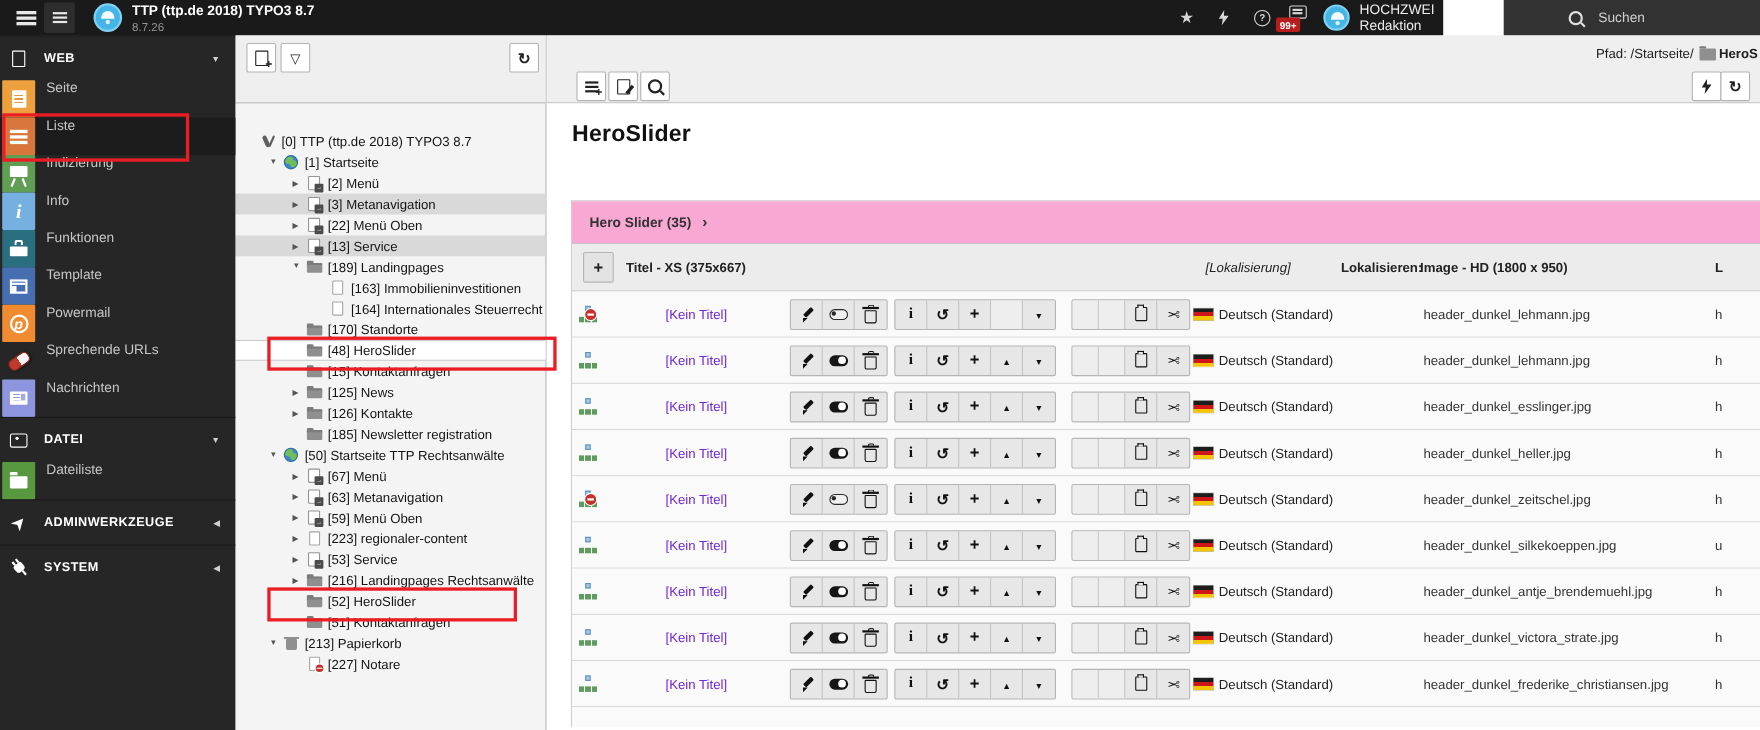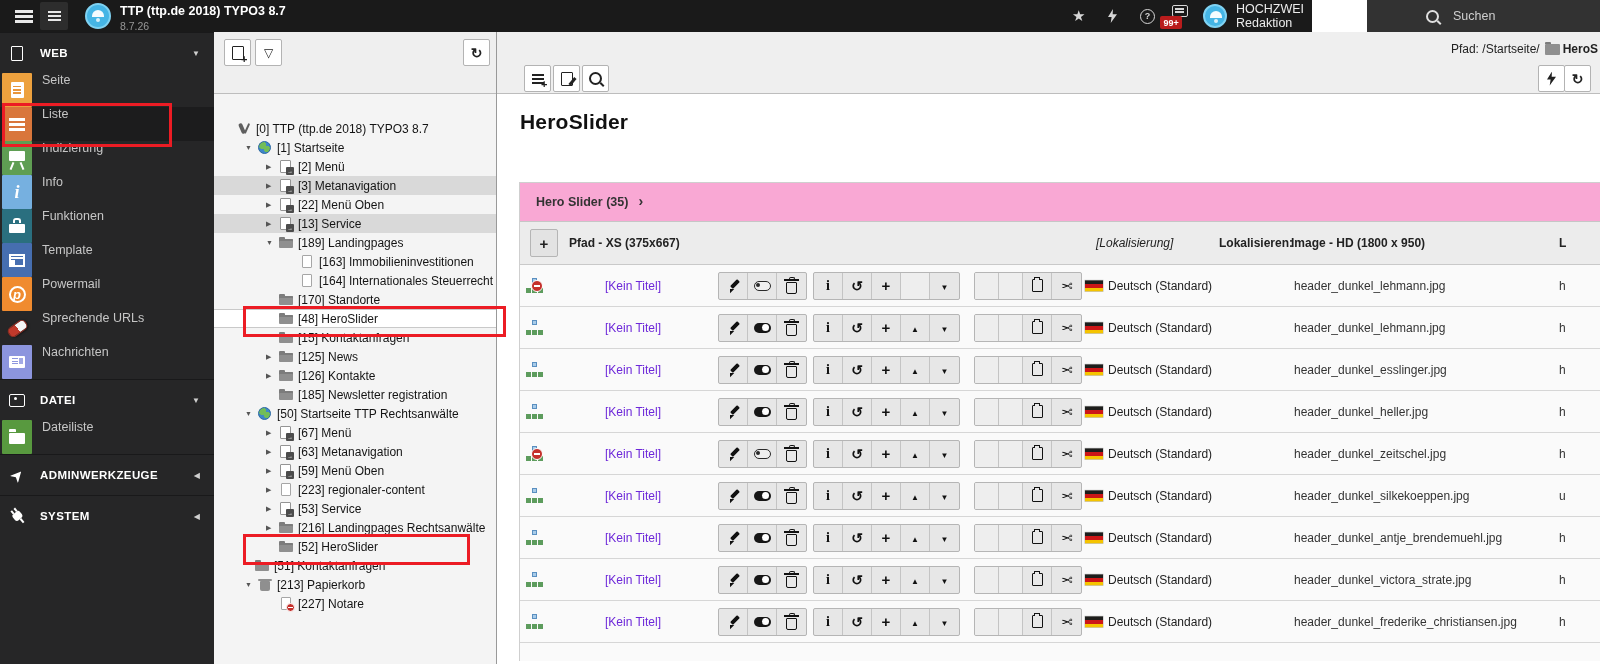--- a/index.html
+++ b/index.html
@@ -487,21 +487,21 @@
     <span class="ti ti-folder"></span>
     <span class="tlabel">[216] Landingpages Rechtsanwälte</span>
   </div>
 
   <div class="trow" style="padding-left: 52px;">
     <span class="tarr"></span>
     <span class="ti ti-folder"></span>
     <span class="tlabel">[52] HeroSlider</span>
   </div>
 
-  <div class="trow" style="padding-left: 28px;">
+  <div class="trow" style="padding-left: 52px;">
     <span class="tarr"></span>
     <span class="ti ti-folder"></span>
     <span class="tlabel">[51] Kontaktanfragen</span>
   </div>
 
   <div class="trow" style="padding-left: 31px;">
     <span class="tarr">▼</span>
     <span class="ti ti-trash"></span>
     <span class="tlabel">[213] Papierkorb</span>
   </div>
@@ -542,21 +542,21 @@
     </div>
     <div id="cmain">
       <div id="pagetitle">HeroSlider</div>
       <div id="listtable">
         <div id="ttitlebar">
           <span class="tt">Hero Slider (35)</span>
           <span class="chev2">›</span>
         </div>
         <div id="colhead">
           <span class="plusbtn">+</span>
-          <span class="chitem bold" style="left:49px;">Pfad - XS (375x667)</span>
+          <span class="chitem bold" style="left:49px;">Titel - XS (375x667)</span>
           <span class="chitem ital" style="left:576px;">[Lokalisierung]</span>
           <span class="chitem bold" style="left:699px;">Lokalisieren:</span>
           <span class="chitem bold" style="left:771px;">Image - HD (1800 x 950)</span>
           <span class="chitem bold" style="left:1039px;">L</span>
         </div>
         <div id="rows">
   <div class="lrow">
     <span class="rec is-hidden">
                 <span class="minus"></span>
               </span>

